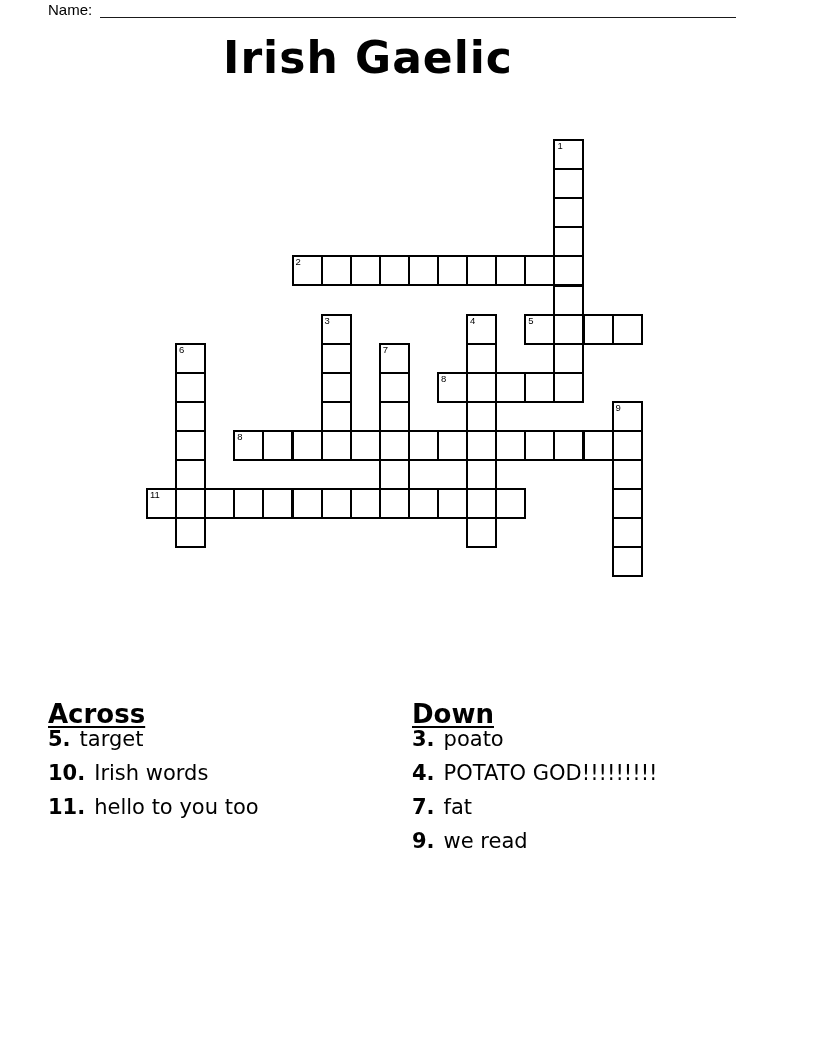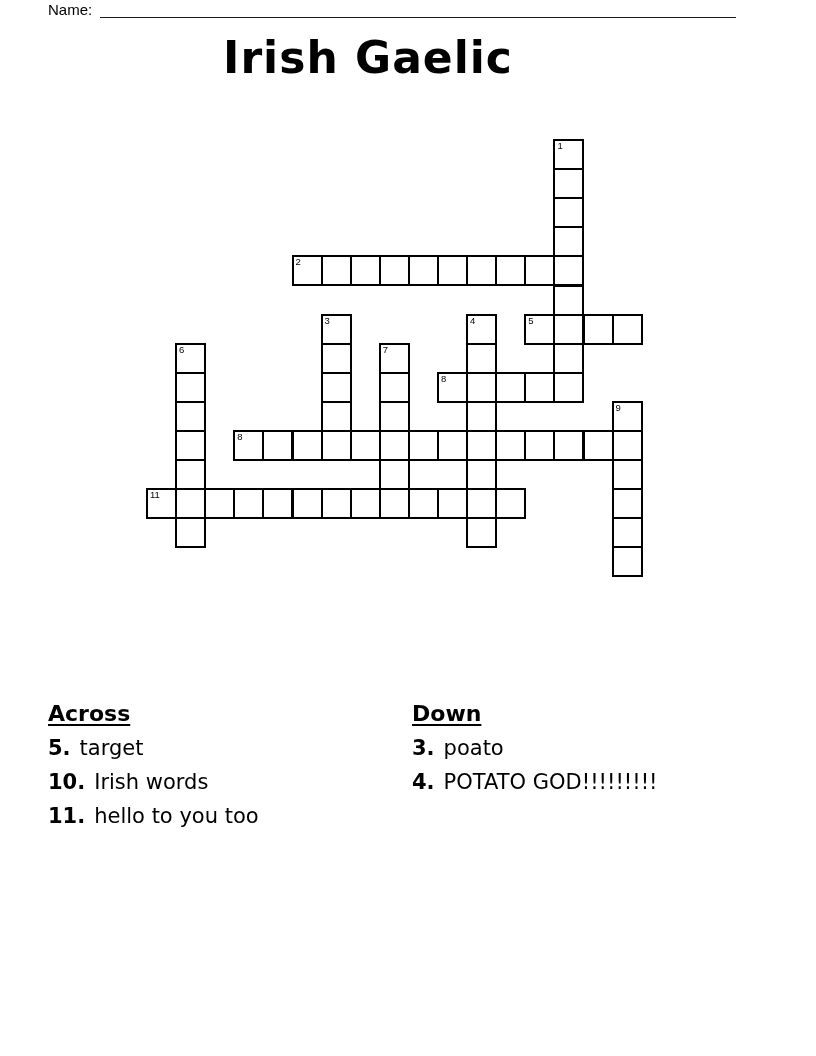--- a/index.html
+++ b/index.html
@@ -74,27 +74,26 @@
   }
 
   
   .clues {
     position: absolute;
     top: 701px;
   }
   .clues-across { left: 48px;  width: 340px; }
   .clues-down   { left: 412px; width: 360px; }
   .clue-heading {
-    font-size: 22px;
+    font-size: 26px;
     line-height: 26px;
     font-weight: bold;
     text-decoration: underline;
     text-decoration-thickness: 2px;
     text-underline-offset: 3px;
-    margin-bottom: 9px;
   }
   .clue-item {
     font-size: 21px;
     line-height: 24px;
     margin-bottom: 10px;
     white-space: nowrap;
   }
   .clue-num {
     font-weight: bold;
     margin-right: 9px;
@@ -225,15 +224,21 @@
   </div>
 
   <div class="clues clues-down">
     <div class="clue-heading">Down</div>
     <div class="clue-item">
       <span class="clue-num">3.</span><span class="clue-text">poato</span>
     </div>
     <div class="clue-item">
       <span class="clue-num">4.</span><span class="clue-text">POTATO GOD!!!!!!!!!</span>
     </div>
+    <div class="clue-item">
+      <span class="clue-num">7.</span><span class="clue-text">fat</span>
+    </div>
+    <div class="clue-item">
+      <span class="clue-num">9.</span><span class="clue-text">we read</span>
+    </div>
   </div>
 
 </div>
 
 </body></html>

